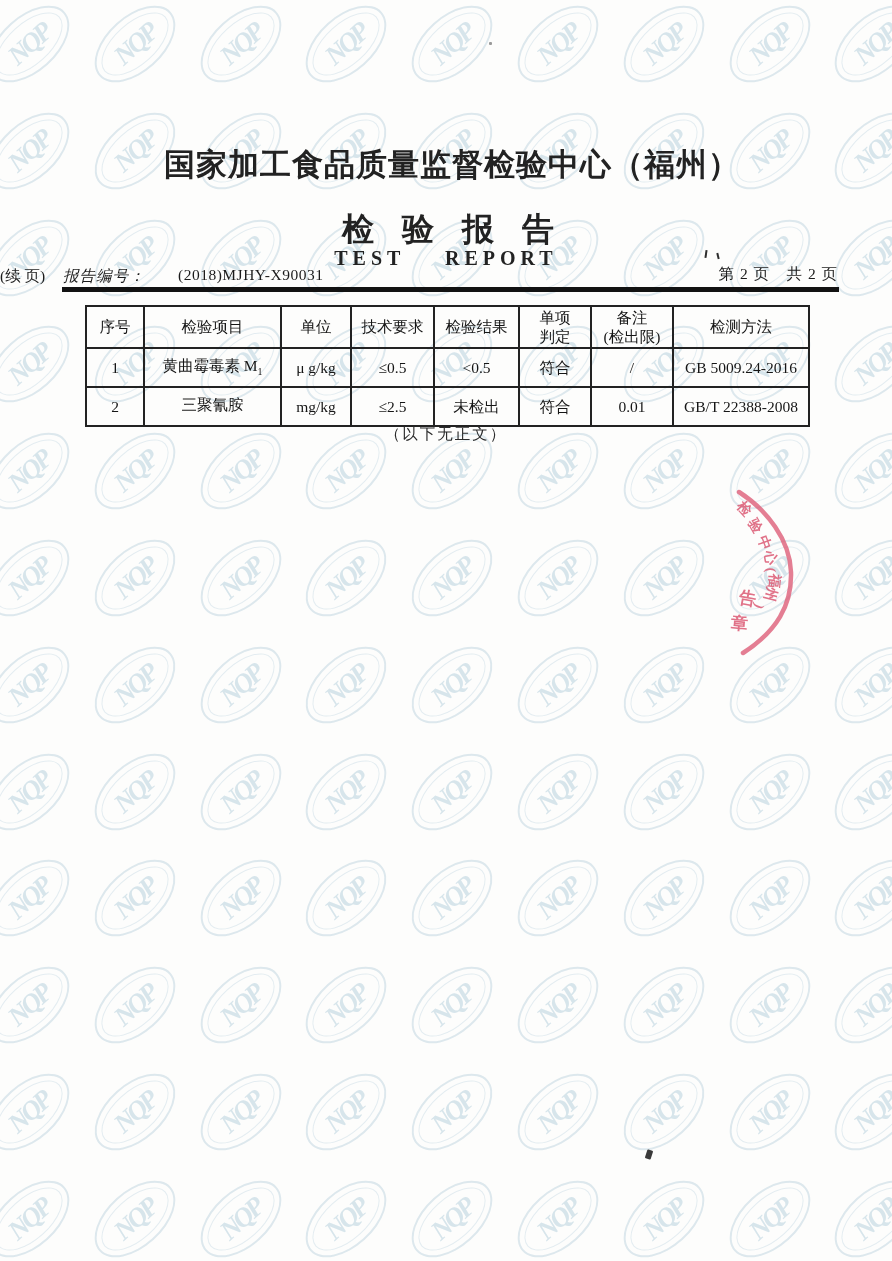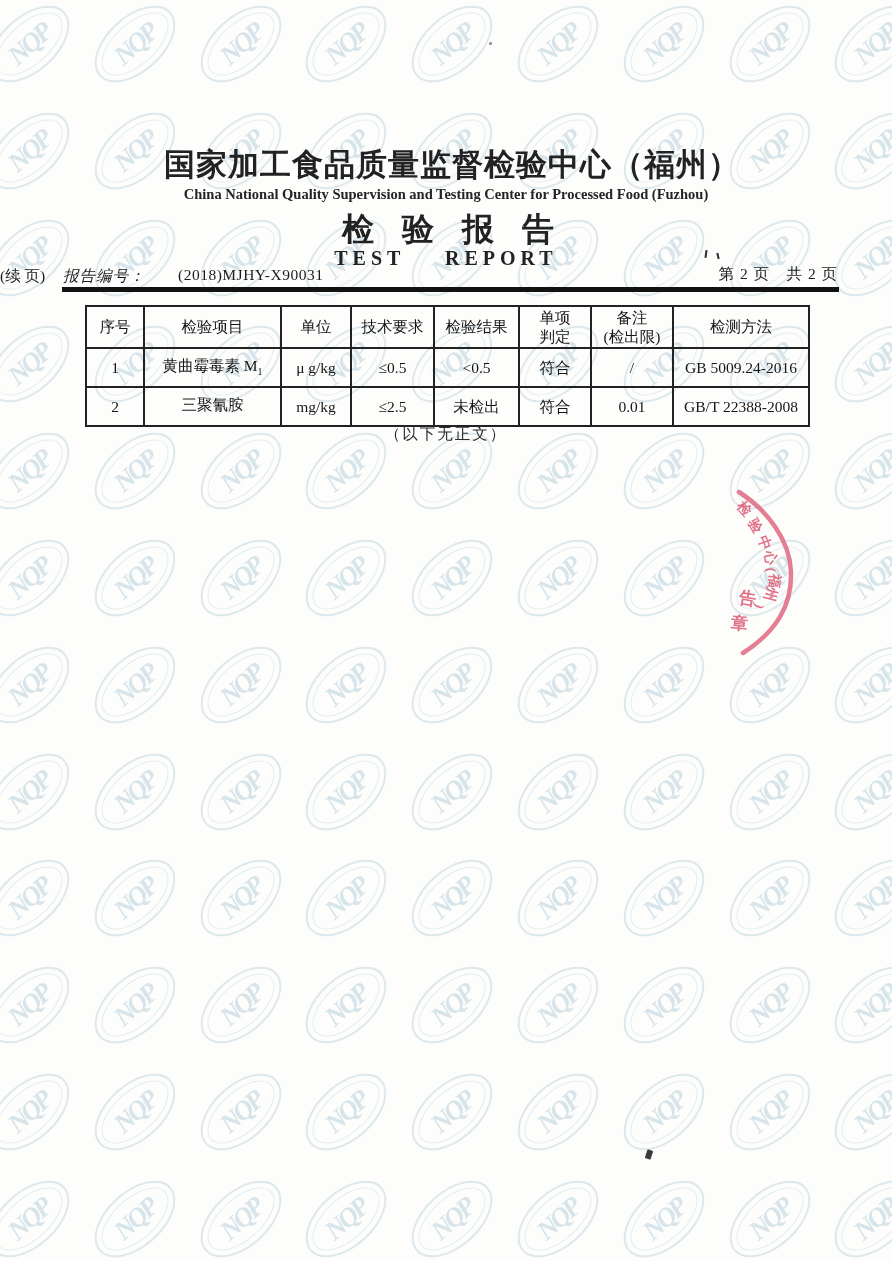--- a/index.html
+++ b/index.html
@@ -429,21 +429,20 @@
       </div>
       <div class="wm" style="left: 721.6px; top: 1190.8px;">
         <span>NQP</span>
       </div>
       <div class="wm" style="left: 827.4px; top: 1190.8px;">
         <span>NQP</span>
       </div>
     </div>
 
   <div class="org-cn">国家加工食品质量监督检验中心（福州）</div>
-  <div class="org-en">China National Quality Supervision and Testing Center for Processed Food (Fuzhou)</div>
   <div class="title-cn">检 验 报 告</div>
   <div class="title-en">TEST REPORT</div>
 
   <div class="info-line">
     <span class="report-no-label">报告编号：</span>
     <span class="report-no-value">(2018)MJHY-X90031</span>
     <span class="continuation">(续 页)</span>
     <span class="page-info">第 2 页　共 2 页</span>
   </div>
 

